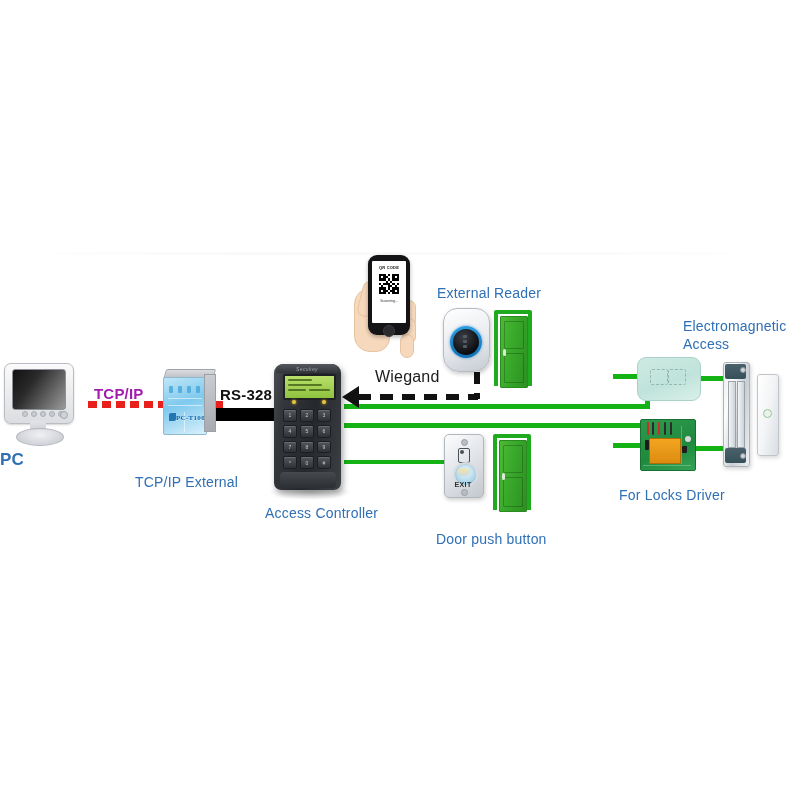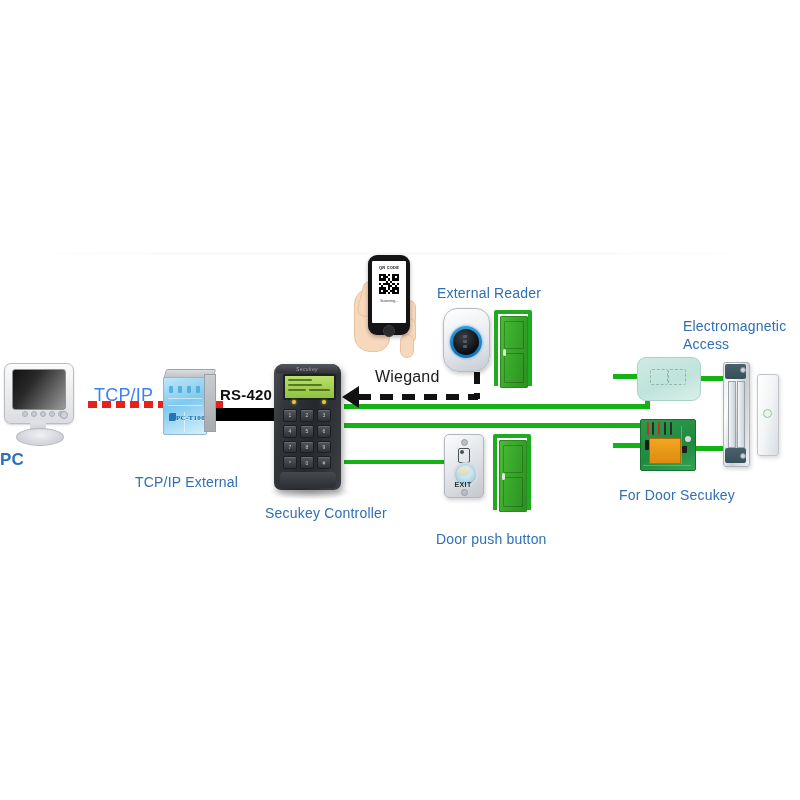--- a/index.html
+++ b/index.html
@@ -4,21 +4,21 @@
 <style>
   html,body{margin:0;padding:0;background:#ffffff;}
   body{width:800px;height:800px;font-family:"Liberation Sans",sans-serif;overflow:hidden;}
   #stage{position:relative;width:800px;height:800px;background:#ffffff;}
 
   
   .lbl{position:absolute;color:#2f6fb5;font-family:"Liberation Sans",sans-serif;
        font-size:14px;font-weight:400;white-space:nowrap;letter-spacing:.2px;}
   .lbl.big{font-size:17px;font-weight:700;}
   .lbl.center{white-space:normal;line-height:1.25;}
-  .lbl.red{color:#3b82f6;font-weight:400;font-size:18px;}
+  .lbl.red{color:#a21caf;font-weight:700;font-size:15px;}
   .lbl.black{color:#111;font-weight:700;font-size:15px;}
   .lbl.dark{color:#1b1b1b;font-weight:400;font-size:16px;}
 
   
   .gw{position:absolute;background:#15b215;}
   .blackbar{position:absolute;background:#000;}
 
   
   .redlink{position:absolute;height:7px;display:flex;gap:5px;align-items:center;}
   .redlink i{display:block;width:9px;height:7px;background:#e8201c;}
@@ -207,21 +207,21 @@
       <div class="cv-line" style="left:4px;top:27px;width:34px;height:1px;"></div>
       <div class="cv-line" style="left:20px;top:34px;width:1px;height:20px;"></div>
       <div class="cv-txt" style="left:12px;top:36px;">PC-T100</div>
       <div style="position:absolute;left:5px;top:35px;width:7px;height:8px;
            background:#1064a8;border-radius:2px 0 2px 0;opacity:.85;"></div>
     </div>
     <div class="cv-side" style="left:204px;top:374px;width:10px;height:56px;"></div>
   </div>
   <div class="lbl" style="left:135px;top:474px;">TCP/IP External</div>
 
-  <div class="lbl black" style="left:220px;top:386px;">RS-420</div>
+  <div class="lbl black" style="left:220px;top:386px;">RS-328</div>
 
   <div>
     <div class="ac-shadow" style="left:268px;top:484px;width:84px;height:16px;"></div>
     <div class="ac-body" style="left:274px;top:364px;width:67px;height:126px;"></div>
     <div class="ac-top" style="left:276px;top:364px;width:63px;height:9px;"></div>
     <div class="ac-brand" style="left:296px;top:366px;">Secukey</div>
     <div class="ac-lcd" style="left:283px;top:374px;width:49px;height:22px;">
       <div class="ac-lcdline" style="left:3px;top:3px;width:24px;height:2px;"></div>
       <div class="ac-lcdline" style="left:3px;top:8px;width:34px;height:2px;"></div>
       <div class="ac-lcdline" style="left:3px;top:13px;width:18px;height:2px;"></div>
@@ -238,21 +238,21 @@
       <div class="ac-key">6</div>
       <div class="ac-key">7</div>
       <div class="ac-key">8</div>
       <div class="ac-key">9</div>
       <div class="ac-key">*</div>
       <div class="ac-key">0</div>
       <div class="ac-key">#</div>
     </div>
     <div class="ac-reader" style="left:280px;top:472px;width:56px;height:16px;"></div>
   </div>
-  <div class="lbl" style="left:265px;top:505px;">Secukey Controller</div>
+  <div class="lbl" style="left:265px;top:505px;">Access Controller</div>
 
   <div>
 
     <div class="hand" style="left:354px;top:288px;width:34px;height:62px;border-radius:16px 6px 14px 16px;"></div>
     <div class="finger" style="left:360px;top:281px;width:13px;height:34px;transform:rotate(14deg);"></div>
     <div class="finger" style="left:402px;top:300px;width:12px;height:26px;"></div>
     <div class="finger" style="left:402px;top:318px;width:12px;height:24px;"></div>
     <div class="finger" style="left:400px;top:334px;width:12px;height:22px;"></div>
 
     <div class="ph-body" style="left:368px;top:255px;width:42px;height:80px;"></div>
@@ -408,21 +408,21 @@
       <div class="pcbwire" style="left:23px;top:2px;height:13px;background:#2b2b2b;"></div>
       <div class="pcbwire" style="left:29px;top:2px;height:13px;background:#2b2b2b;"></div>
       <div class="relay" style="left:8px;top:18px;width:30px;height:24px;"></div>
       <div class="pcbcap" style="left:4px;top:20px;width:4px;height:10px;background:#1b1b1b;"></div>
       <div class="pcbcap" style="left:41px;top:26px;width:5px;height:7px;background:#1e1e1e;"></div>
       <div class="pcbcap" style="left:44px;top:16px;width:6px;height:6px;background:#d8d8d8;border-radius:50%;"></div>
       <div class="pcbtrace" style="left:2px;top:45px;width:48px;height:1px;"></div>
       <div class="pcbtrace" style="left:40px;top:6px;width:1px;height:38px;"></div>
     </div>
   </div>
-  <div class="lbl" style="left:619px;top:487px;">For Door Secukey</div>
+  <div class="lbl" style="left:619px;top:487px;">For Locks Driver</div>
 
   <div>
     <div class="ml-body" style="left:723px;top:362px;width:25px;height:103px;"></div>
     <div class="ml-cap" style="left:725px;top:364px;width:21px;height:15px;"></div>
     <div class="ml-cap" style="left:725px;top:448px;width:21px;height:15px;"></div>
     <div class="ml-bar" style="left:728px;top:381px;width:6px;height:65px;"></div>
     <div class="ml-bar" style="left:737px;top:381px;width:6px;height:65px;"></div>
     <div class="ml-screw" style="left:740px;top:367px;"></div>
     <div class="ml-screw" style="left:740px;top:453px;"></div>
   </div>

